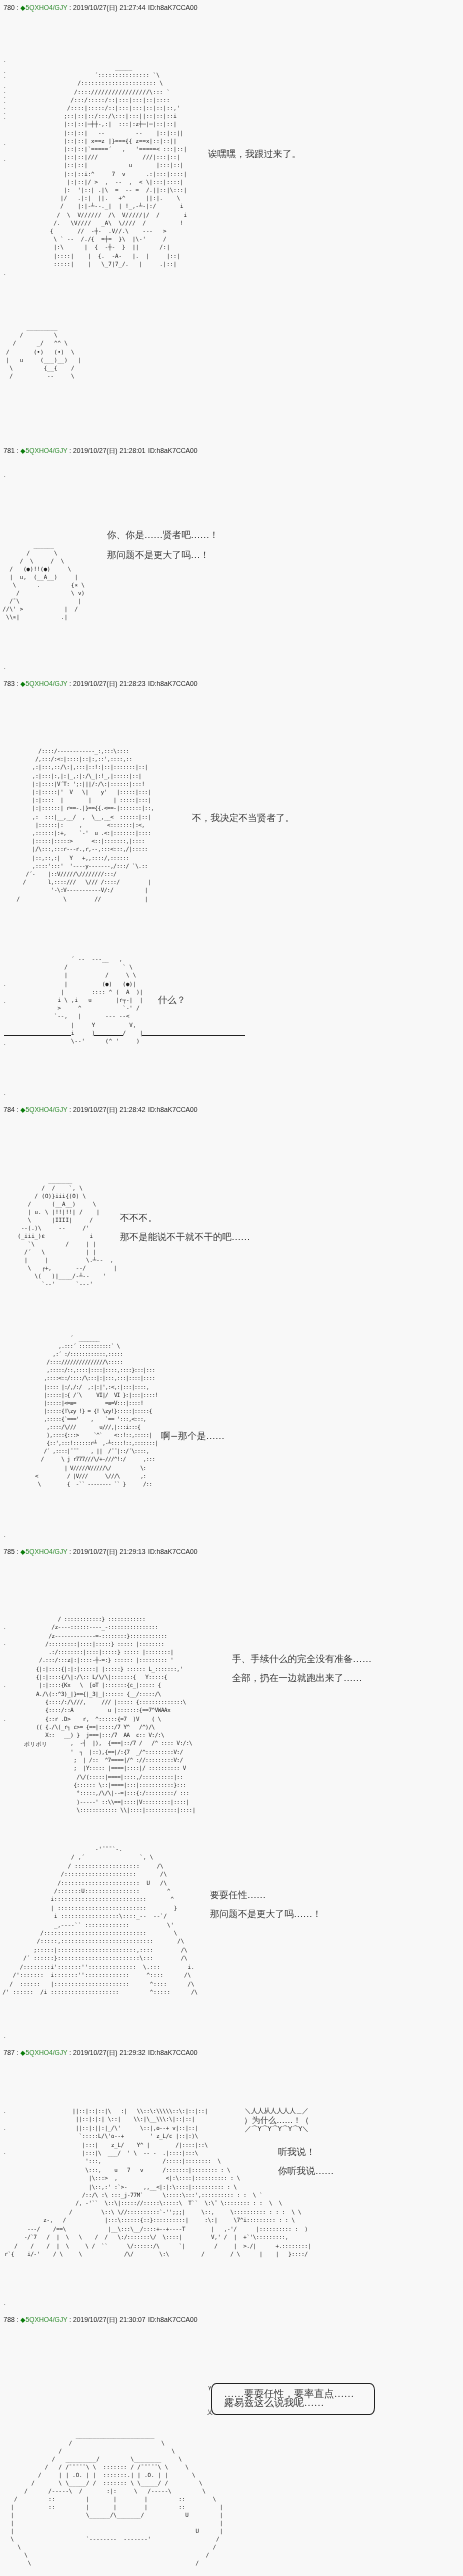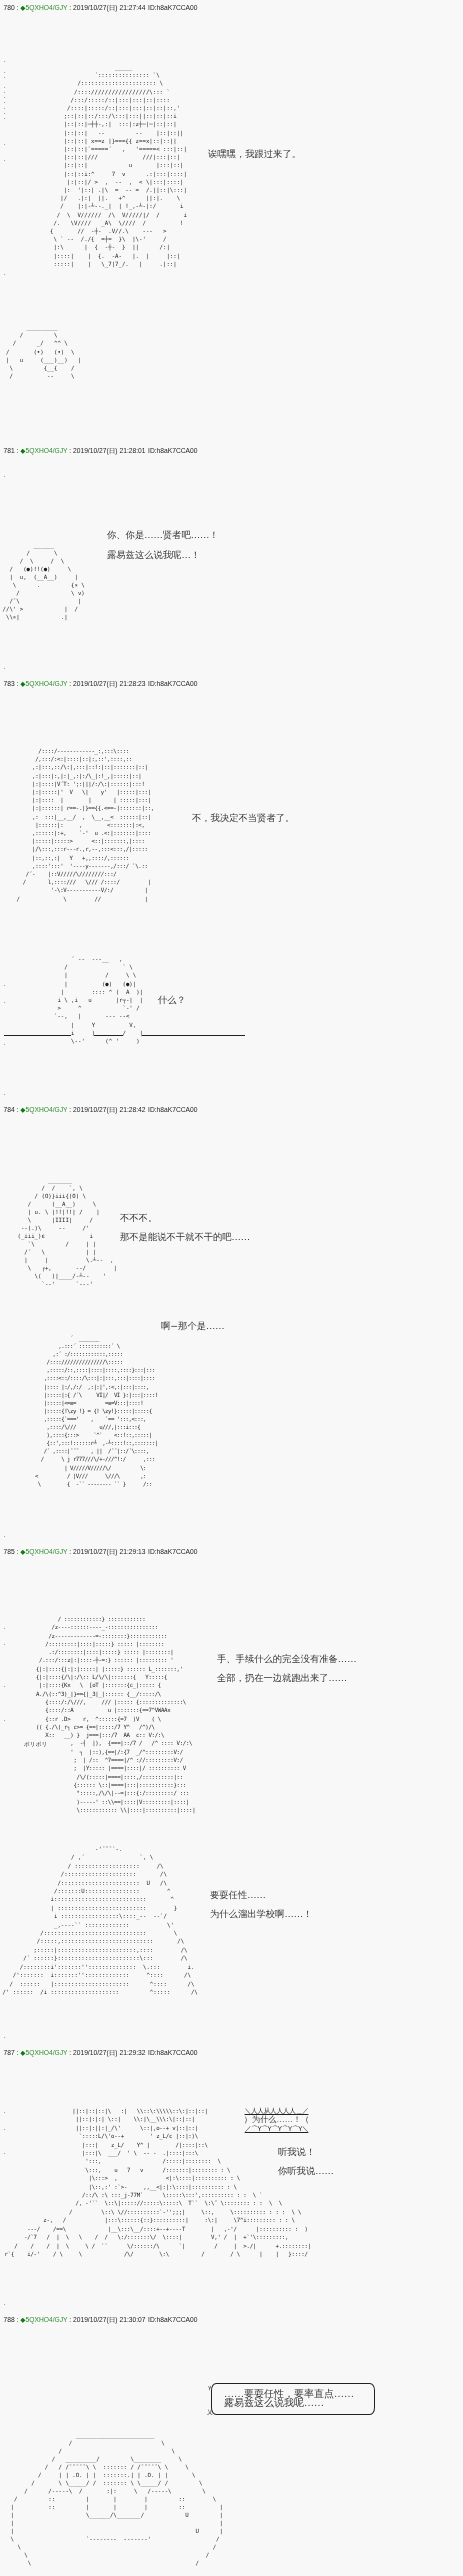--- a/index.html
+++ b/index.html
@@ -7,22 +7,22 @@
   .hdr { position:absolute; left:3.6px; font-family:"Liberation Sans", sans-serif; font-size:6.7px; line-height:8.2px; color:#222; white-space:pre; }
   .hdr .mark { color:#0b7d0b; }
   .hdr .trip { color:#2e8b2e; }
   .hdr .pid { margin-left:2.6px; }
   .aa { position:absolute; margin:0; font-family:"DejaVu Sans Mono", monospace; font-size:5.7px; line-height:8.2px; color:#1c1c1c; white-space:pre; }
   .dlg { position:absolute; font-family:"DejaVu Sans", sans-serif; font-size:9.3px; color:#333; white-space:nowrap; }
   .dot { position:absolute; left:3.1px; font-family:"DejaVu Sans Mono", monospace; font-size:5.7px; line-height:5.7px; color:#555; }
   .hline { position:absolute; height:0.5px; background:#222; }
   .sfx { position:absolute; font-family:"DejaVu Sans", sans-serif; font-size:5.7px; line-height:7.2px; color:#222; white-space:nowrap; }
   .bubble { position:absolute; text-align:center; color:#222; font-family:"DejaVu Sans", sans-serif; }
-  .bubble .edge { font-size:6.7px; line-height:8.8px; white-space:nowrap; letter-spacing:-0.3px;text-decoration:underline; }
-  .bubble .btext { font-size:8.2px; line-height:8.8px; white-space:nowrap; color:#333;font-family:Liberation Serif, serif; }
+  .bubble .edge { font-size:6.7px; line-height:8.8px; white-space:nowrap; letter-spacing:-0.3px; }
+  .bubble .btext { font-size:8.2px; line-height:8.8px; white-space:nowrap; color:#333; }
   .speech-box { position:absolute; box-sizing:border-box; border:0.5px solid #222; border-radius:5.2px / 7.2px; padding:5.2px 0 0 12px; font-family:Liberation Serif, serif; font-size:10px; line-height:9.3px; color:#333; white-space:nowrap; }
   .corner { position:absolute; font-family:"DejaVu Sans", sans-serif; font-size:5.7px; line-height:6.2px; color:#222; }
 </style>
 </head>
 <body>
 
 <div id="canvas">
 
   <span class="dot" style="top:58px">.</span>
   <span class="dot" style="top:69px">.</span>
@@ -100,21 +100,21 @@
      /  \     /  \
   /   (●)!!(●)     \
   |  u,  (__A__)     |
    \      .         {∝ \
     /               \ v)
   /¯\                 |
 //\' &gt;            |  /
  \\∝|            .|</pre>
     <div class="dlg" style="left:107px;top:525px;line-height:20px">
       <div>你、你是……贤者吧……！</div>
-      <div>露易兹这么说我呢…！</div>
+      <div>那问题不是更大了吗…！</div>
     </div>
   </section>
 
   <section>
     <div class="hdr" style="top:680px"><span>783</span><span> : </span><span class="mark">◆</span><span class="trip">5QXHO4/GJY</span><span> : </span><span>2019/10/27(日) 21:28:23</span><span class="pid">ID:h8aK7CCA00</span></div>
     <pre class="aa" style="left:16.5px;top:747px;line-height:8.2px;letter-spacing:-0.3px">       /::::/------------_:,:::\::::
       /,:::/:&lt;:|::::|::|:,::',::::,::
      ,:|:::,::/\:|,:::|::!:|::|:::::::|::|
      ,:|:::|:,|:|_,:|:/\_|:!_,|:::::|::|
      |:|::::|V´T: ';:|||/:/\:|::::::|:::!
@@ -186,21 +186,21 @@
     |:::::{!\zy !} = {! \zy!}:::::|:::::{
     ,:::::{`==='    ,    `== ':::,&lt;:::,
      ,::::/\///        u///,|:::i:::{
      ),::::{:::&gt;     `^`    &lt;::!::,:::::|
      {::',:::!::::::r┴  ,-┴::::!::,:::::::|
     /´ ,::::|¯¯¯    , ||  /¯¯|::/´\::::,
    /      \ j r777///\/+-///^!:/      ,:::
            | V/////V/////\/          \:
  &lt;          / |V///      \///\       ,:
   \         {  -`` -------- `` }      /::</pre>
-    <div class="dlg" style="left:161px;top:1321px;line-height:10.3px">
+    <div class="dlg" style="left:161px;top:1431px;line-height:10.3px">
       <div>啊−那个是……</div>
     </div>
   </section>
 
   <section>
     <div class="hdr" style="top:1548px"><span>785</span><span> : </span><span class="mark">◆</span><span class="trip">5QXHO4/GJY</span><span> : </span><span>2019/10/27(日) 21:29:13</span><span class="pid">ID:h8aK7CCA00</span></div>
     <pre class="aa" style="left:36px;top:1615px;line-height:8.3px;letter-spacing:-0.3px">       / ::::::::::::} ::::::::::::
      /z----::::::----_-::::::::::::::::
     /z-------------=-::::::::}::::::::::::
    /:::::::::|::::|:::::} ::::: |::::::::
@@ -218,21 +218,21 @@
            ,  -┤  |),  {===|::/7 /   /^ :::: V:/:\
            '  ┐  |::),{==|/:{7  _/^:::::::::V:/
             ;  | /::  ^7====|/^ ://:::::::::V:/
             ;  |Y::::: |====|::::|/ :::::::::: V
              /\/(:::::|====|::::,/::::::::::|::
             {:::::: \::|====|:::|:::::::::::}:::
              °:::::,/\/\|--=|:::{:/:::::::::/ :::
              )-----' ::\\==|::::|V:::::::::|::::|
              \:::::::::::: \\|::::|::::::::::|::::|</pre>
     <span class="sfx" style="left:24px;top:1741px">ポリポリ</span>
-    <div class="dlg" style="left:217px;top:1649px;line-height:19px">
+    <div class="dlg" style="left:232px;top:1649px;line-height:19px">
       <div>手、手续什么的完全没有准备……</div>
       <div>全部，扔在一边就跑出来了……</div>
     </div>
     <pre class="aa" style="left:2.6px;top:1845px;line-height:8.4px">                           -'¯¯¯`-.
                     / ,´                `, \
                    / :::::::::::::::::::     /\
                  /:::::::::::::::::::::       /\
                 /:::::::::::::::::::::::  U   /\
                /:::::::U::::::::::::::::        ^
               i:::::::::::::::::::::::::::       ^
@@ -242,21 +242,21 @@
            /::::::::::::::::::::::::::::::        \
           /:::::,:::::::::::::::::::::::::::       /\
          ;:::::|:::::::::::::::::::::::,::::        /\
       /´ ::::::}::::::::::::::::::::::::\:::        /\
      /::::::::i':::::::''::::::::::::::  \.:::        i.
    /':::::::  i:::::::'':::::::::::::     ^::::      /\
   /  ::::::   |::::::::::::::::::::::      ^::::      /\
 /' ::::::  /i ::::::::::::::::::::         ^:::::      /\</pre>
     <div class="dlg" style="left:210px;top:1885px;line-height:19px">
       <div>要耍任性……</div>
-      <div>为什么溜出学校啊……！</div>
+      <div>那问题不是更大了吗……！</div>
     </div>
   </section>
 
   <section>
     <div class="hdr" style="top:2049px"><span>787</span><span> : </span><span class="mark">◆</span><span class="trip">5QXHO4/GJY</span><span> : </span><span>2019/10/27(日) 21:29:32</span><span class="pid">ID:h8aK7CCA00</span></div>
     <pre class="aa" style="left:4.6px;top:2107px;line-height:8.4px;letter-spacing:-0.2px">                     ||::|::|::|\   :|   \\::\:\\\\\::\:|::|::|
                       ||::|:|:| \::|    \\:|\__\\\:\|::|::|
                       ||::|:||:|_/\'      \::|,o--+ v|::|::|
                        `:::::L/\'o--+        ' z_L/c |::|:)\
                         |:::|    z_L/    Y^ |        /|::::|::\

